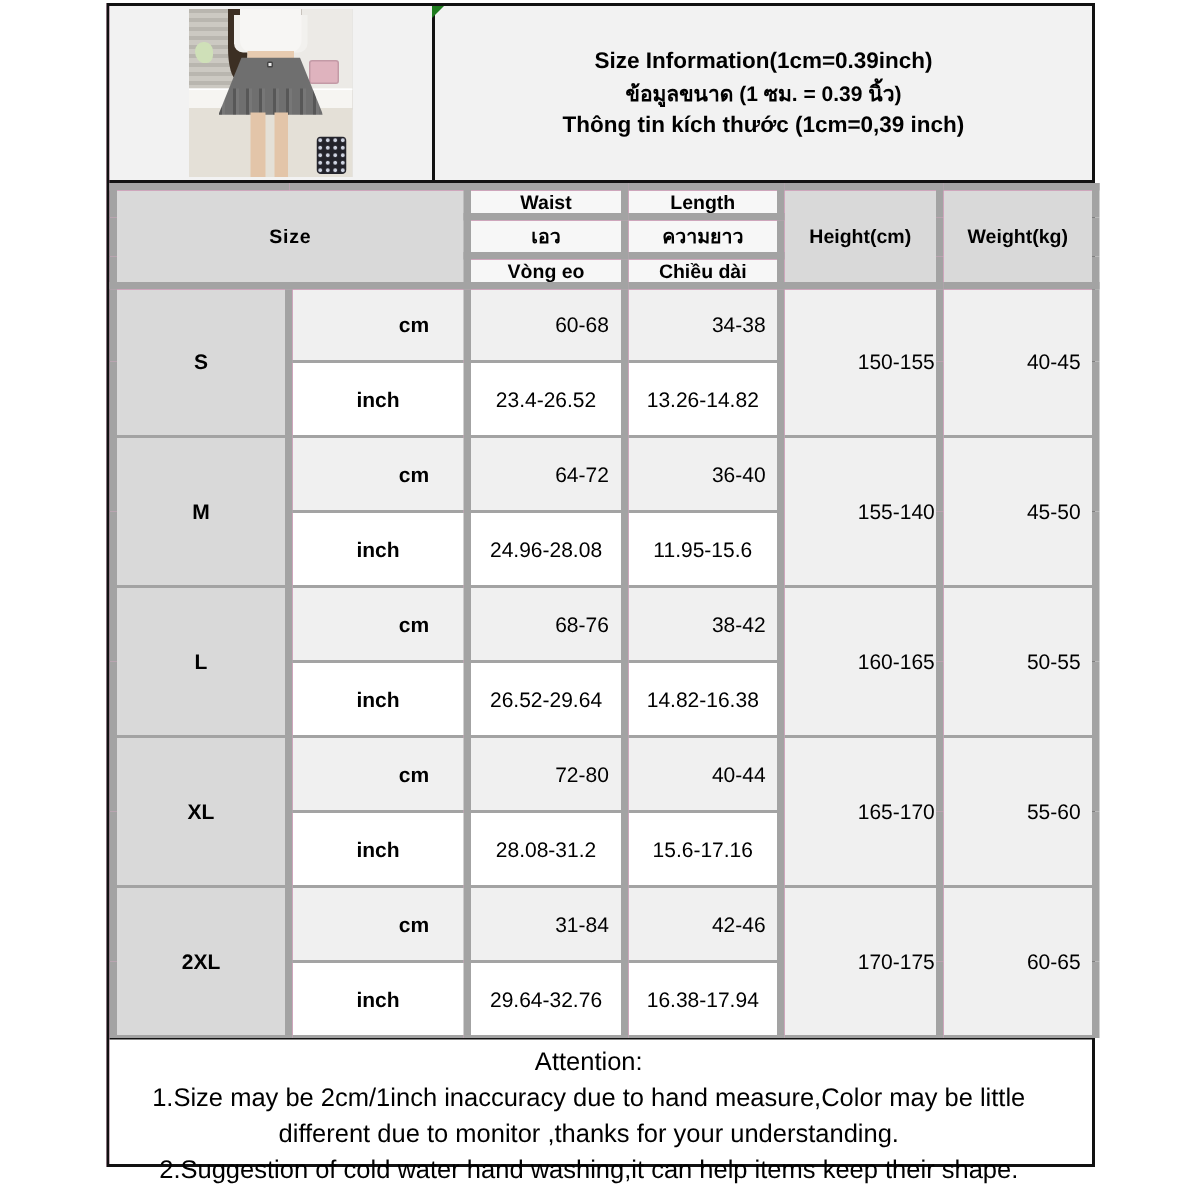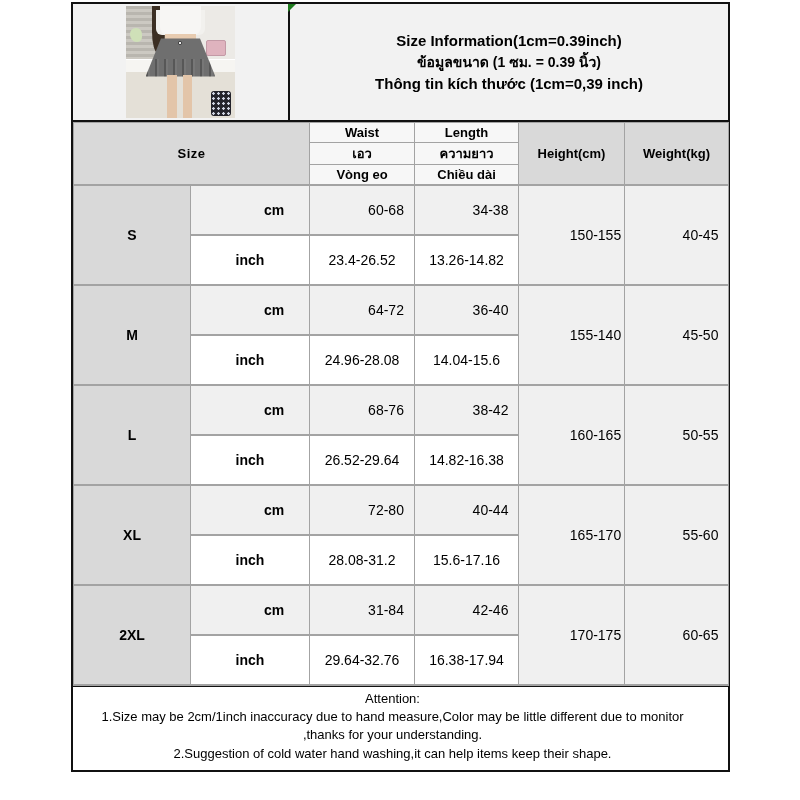--- a/index.html
+++ b/index.html
@@ -42,36 +42,36 @@
     background: #6f6f6f; clip-path: polygon(22% 0, 78% 0, 100% 100%, 0 100%); }
   .photo .skirt::after { content: ""; position: absolute; inset: 55% 0 0 0;
     background: repeating-linear-gradient(90deg, rgba(0,0,0,.22) 0 2px, rgba(255,255,255,.06) 2px 4px, transparent 4px 9px); }
   .photo .button { position: absolute; left: 48%; top: 31%; width: 4px; height: 4px; background: #ececec; border: 1px solid #444; border-radius: 1px; }
   .photo .leg { position: absolute; top: 62%; width: 9%; height: 38%; background: #e3c5a9; }
   .photo .leg.l { left: 38%; } .photo .leg.r { left: 52%; }
   .photo .bag { position: absolute; right: 4%; top: 76%; width: 18%; height: 22%; background: #23232b;
     background-image: radial-gradient(#cfd4e2 1px, transparent 1.5px); background-size: 5px 5px; border-radius: 3px; }
   
   table.size-table { border-collapse: collapse; width: 100%; table-layout: fixed; }
-  table.size-table td { border: 1px solid #a3a3a3; text-align: center; vertical-align: middle; color: #000; overflow: hidden; }
+  table.size-table td { border: 5px solid #a3a3a3; text-align: center; vertical-align: middle; color: #000; overflow: hidden; }
   tr.hrow { height: 20px; }
   tr.hrow td { font-weight: bold; font-size: 13px; }
   td.hdr-gray { background: #d9d9d9; }
   td.hdr-sub { background: #f7f7f7; }
   td.size-title { font-size: 24px; letter-spacing: 0.5px; }
   tr.brow { height: 50px; }
   tr.brow td { border-top-width: 2px; border-bottom-width: 2px; font-size: 14px; }
   td.size-label { background: #d9d9d9; font-weight: bold; font-size: 15px; }
   td.unit { font-weight: bold; font-size: 13px; }
   td.tint { background: #f0f0f0; padding-left: 48px; }
   td.white { background: #ffffff; }
   
   .attention {
     border-top: 1px solid #111; background: #fff; height: 84px;
-    text-align: center; font-size: 13px; line-height: 1.42; color: #000; padding: 3px 22px 0 6px;
+    text-align: center; font-size: 17px; line-height: 1.42; color: #000; padding: 3px 22px 0 6px;
   }
 </style>
 </head>
 <body>
 
 <div class="panel">
 
   <div class="top-section">
     <div class="photo-cell">
       <div class="photo">
@@ -145,21 +145,21 @@
         <td class="size-label" rowspan="2">M</td>
         <td class="unit tint">cm</td>
         <td class="tint">64-72</td>
         <td class="tint">36-40</td>
         <td class="tint" rowspan="2">155-140</td>
         <td class="tint" rowspan="2">45-50</td>
       </tr>
       <tr class="brow">
         <td class="unit white">inch</td>
         <td class="white">24.96-28.08</td>
-        <td class="white">14.04-15.6</td>
+        <td class="white">11.95-15.6</td>
       </tr>
 
       <tr class="brow">
         <td class="size-label" rowspan="2">L</td>
         <td class="unit tint">cm</td>
         <td class="tint">68-76</td>
         <td class="tint">38-42</td>
         <td class="tint" rowspan="2">160-165</td>
         <td class="tint" rowspan="2">50-55</td>
       </tr>

